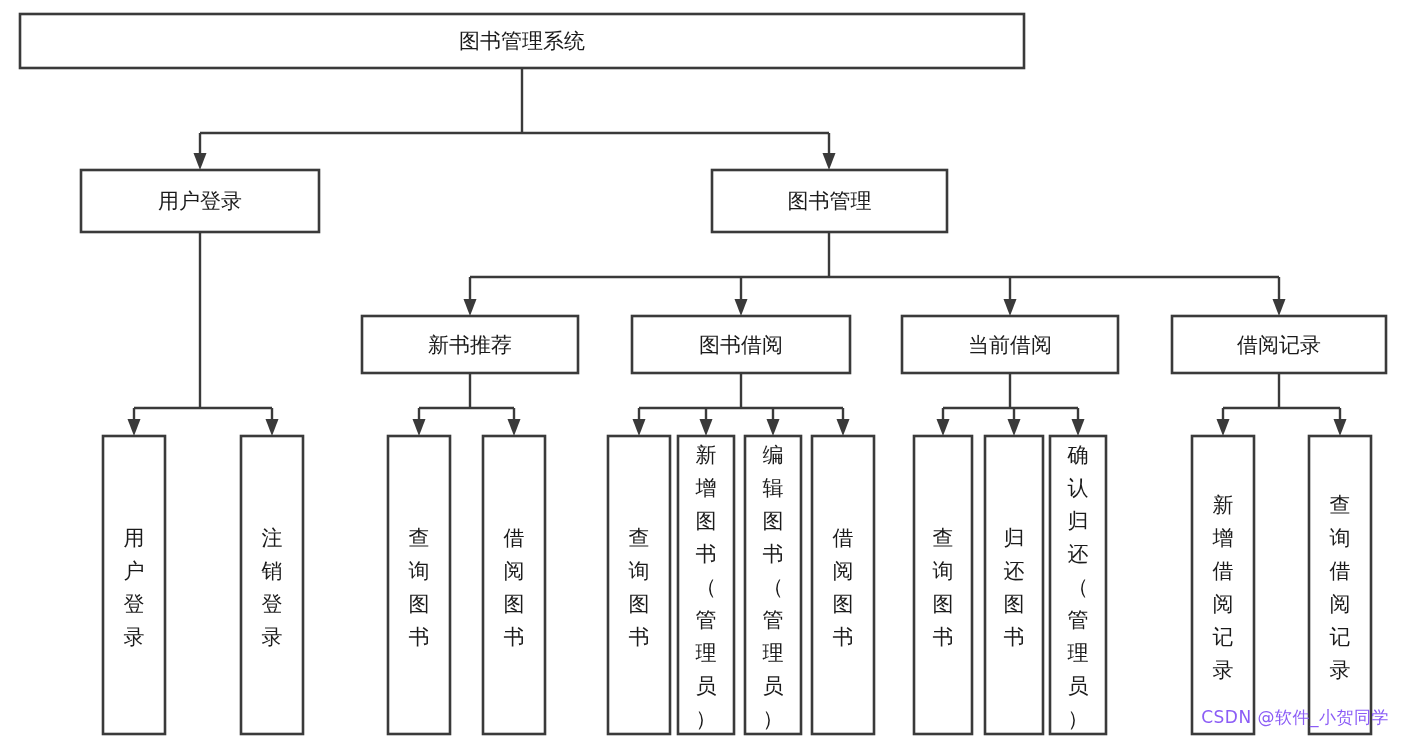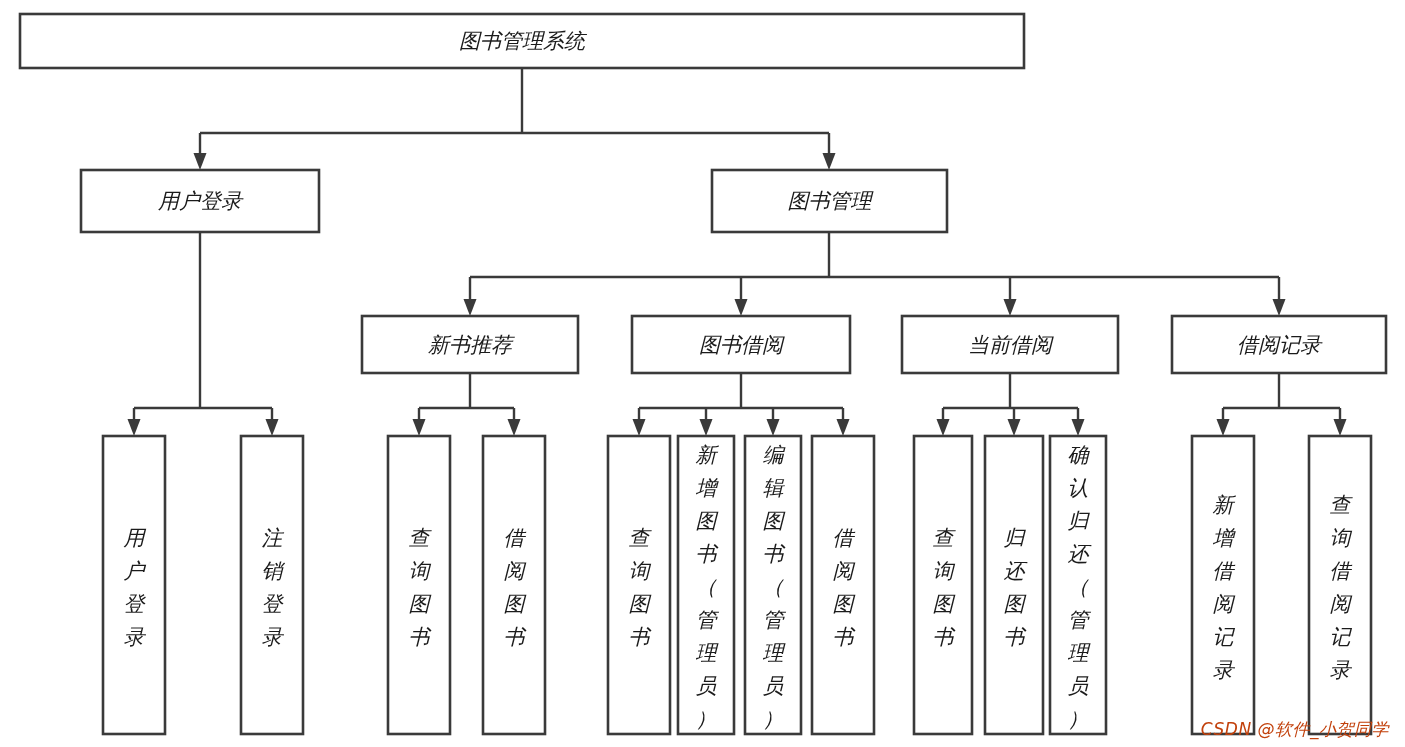--- a/index.html
+++ b/index.html
@@ -12,21 +12,20 @@
     width: 1405px;
     height: 747px;
     font-family: "DejaVu Sans", "Liberation Sans", sans-serif;
     overflow: hidden;
   }
   #diagram-root {
     position: relative;
     width: 1405px;
     height: 747px;
     background: #ffffff;
-    font-style: italic;
   }
   svg.flow {
     position: absolute;
     top: 0;
     left: 0;
     width: 1405px;
     height: 747px;
     display: block;
   }
   .nodebox {
@@ -53,24 +52,24 @@
   }
   .nodelabel-vertical {
     fill: #1b1b1b;
     font-family: "DejaVu Sans", "Liberation Sans", sans-serif;
     font-size: 21px;
     text-anchor: middle;
   }
   .watermark {
     position: absolute;
     right: 16px;
-    bottom: 6px;
+    bottom: 18px;
     font-family: "DejaVu Sans", "Liberation Sans", sans-serif;
     font-size: 17px;
-    color: #c2410c;
+    color: #8b5cf6;
     letter-spacing: 0.5px;
     white-space: nowrap;
     user-select: none;
   }
 </style>
 </head>
 <body>
 
 <div id="diagram-root">
   <svg class="flow" viewBox="0 0 1405 747" xmlns="http://www.w3.org/2000/svg">

